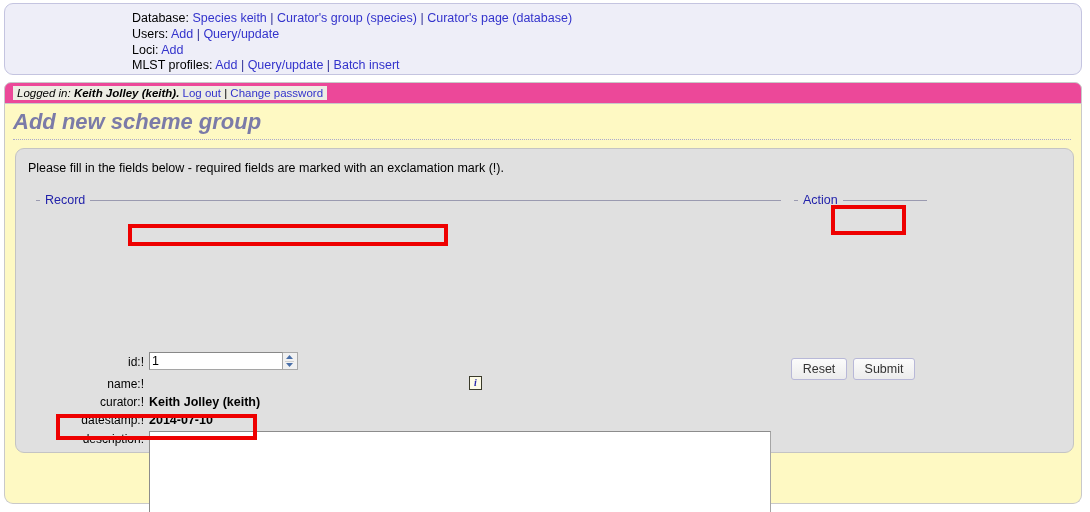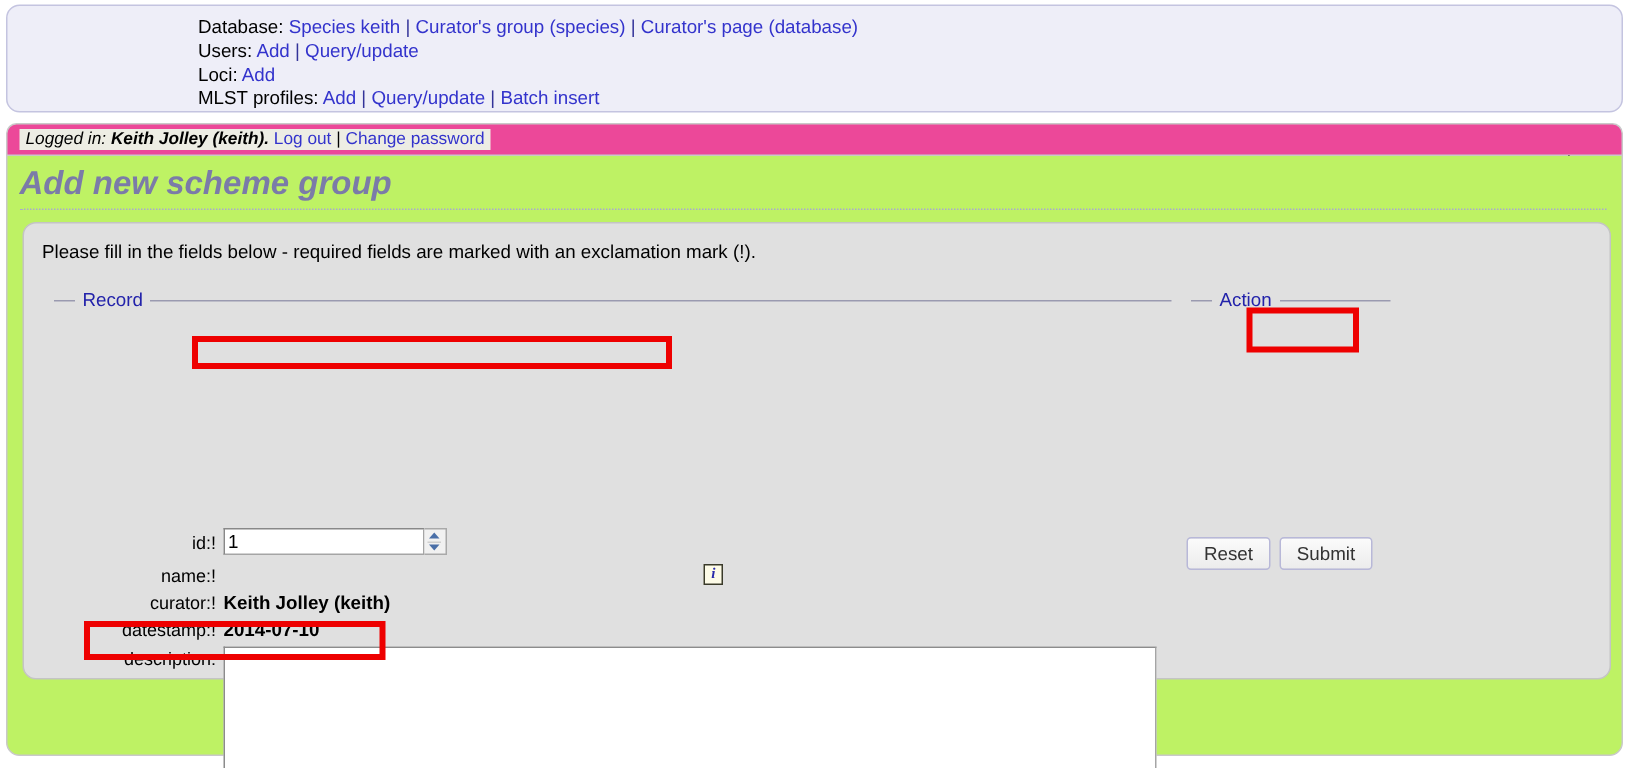--- a/index.html
+++ b/index.html
@@ -73,21 +73,21 @@
     font-size: 11.5px;
     color: #000;
     margin-top: 16px;
   }
 
   
   .content {
     position: absolute;
     left: 4px; top: 104px;
     width: 1078px; height: 400px;
-    background: #bef264;
+    background: #fef9c3;
     border: 1px solid #c9c9c9;
     border-top: none;
     border-radius: 0 0 9px 9px;
     box-sizing: border-box;
   }
 
   .pagetitle {
     position: absolute;
     left: 8px; top: 5px;
     width: 1058px;
@@ -122,21 +122,21 @@
     position: absolute;
     border: none;
     border-top: 1px solid #9a9ab0;
     margin: 0; padding: 0;
     box-sizing: border-box;
   }
   fieldset.fs > legend {
     font-size: 12.5px;
     color: #2222aa;
     padding: 0 5px;
-    margin-left: 14px;
+    margin-left: 4px;
   }
   .fs-record {
     left: 20px; top: 44px;
     width: 745px; height: 230px;
   }
   .fs-action {
     left: 778px; top: 44px;
     width: 133px; height: 56px;
   }
   .lbl {

